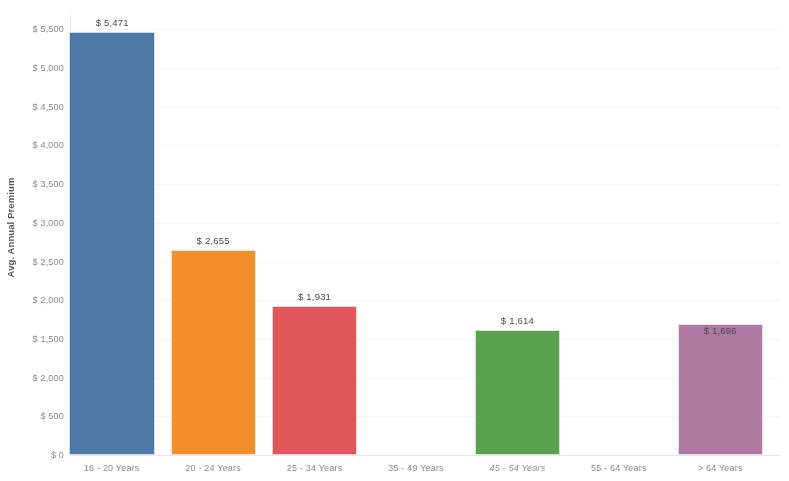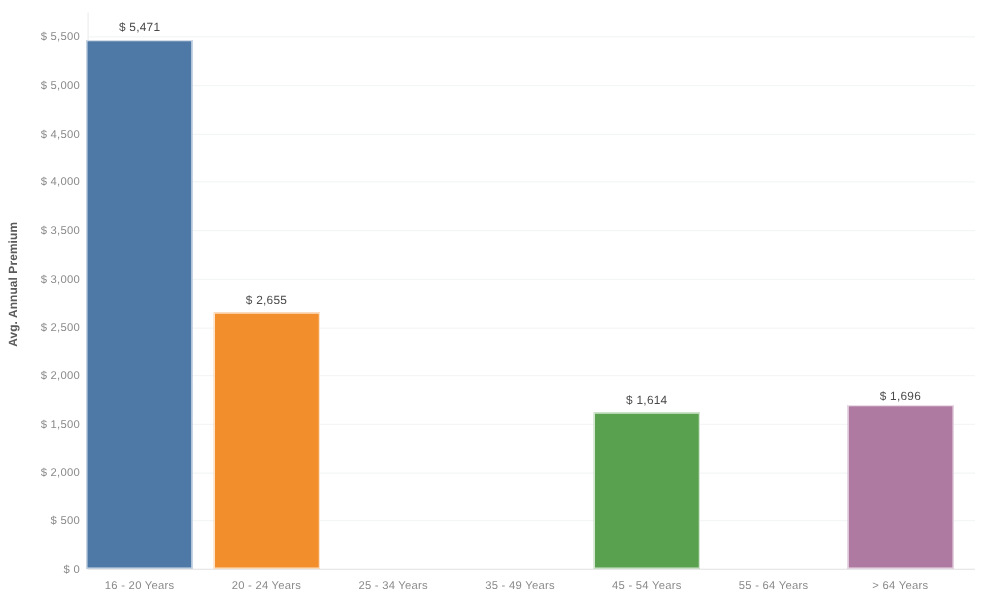--- a/index.html
+++ b/index.html
@@ -171,41 +171,45 @@
       <div class="gridline" style="top: 174.13px;"></div>
       <div class="gridline" style="top: 135.435px;"></div>
       <div class="gridline" style="top: 96.7391px;"></div>
       <div class="gridline" style="top: 58.0435px;"></div>
       <div class="gridline" style="top: 19.3478px;"></div>
     </div>
 
   <div id="baseline"></div>
 
   <div id="bars-layer">
-      <div class="bar-group" style="left: -0.785714px; width: 85px;">
+      <div class="bar-group" style="left: -0.785714px; width: 74px; padding-left: 12px;">
         <div class="bar" style="height: 423.408px; background: rgb(78, 121, 166);"></div>
         <div class="bar-label" style="bottom: 427.408px;">$ 5,471</div>
       </div>
       <div class="bar-group" style="left: 100.643px; width: 85px;">
         <div class="bar" style="height: 205.474px; background: rgb(242, 142, 43);"></div>
         <div class="bar-label" style="bottom: 209.474px;">$ 2,655</div>
       </div>
+      <div class="bar-group" style="left: 202.071px; width: 85px;">
+        <div class="bar" style="height: 149.443px; background: rgb(225, 87, 89);"></div>
+        <div class="bar-label" style="bottom: 153.443px;">$ 1,931</div>
+      </div>
       <div class="bar-group" style="left: 404.929px; width: 85px;">
         <div class="bar" style="height: 124.91px; background: rgb(89, 161, 79);"></div>
         <div class="bar-label" style="bottom: 128.91px;">$ 1,614</div>
       </div>
       <div class="bar-group" style="left: 607.786px; width: 85px;">
         <div class="bar" style="height: 131.256px; background: rgb(175, 122, 162);"></div>
-        <div class="bar-label" style="bottom: 132px; margin-top: 20px;">$ 1,696</div>
+        <div class="bar-label" style="bottom: 119px; margin-top: 20px;">$ 1,696</div>
       </div>
     </div>
 
   <div id="x-axis-labels">
       <div class="x-tick" style="left: -0.785714px; width: 85px;">16 - 20 Years</div>
       <div class="x-tick" style="left: 100.643px; width: 85px;">20 - 24 Years</div>
       <div class="x-tick" style="left: 202.071px; width: 85px;">25 - 34 Years</div>
       <div class="x-tick" style="left: 303.5px; width: 85px;">35 - 49 Years</div>
-      <div class="x-tick" style="left: 404.929px; width: 85px;">45 - 54 Years</div>
+      <div class="x-tick" style="left: 404.929px; width: 85px; font-style: italic;">45 - 54 Years</div>
       <div class="x-tick" style="left: 506.357px; width: 85px;">55 - 64 Years</div>
       <div class="x-tick" style="left: 607.786px; width: 85px;">&gt; 64 Years</div>
     </div>
 
 </div>
 
 </body></html>

